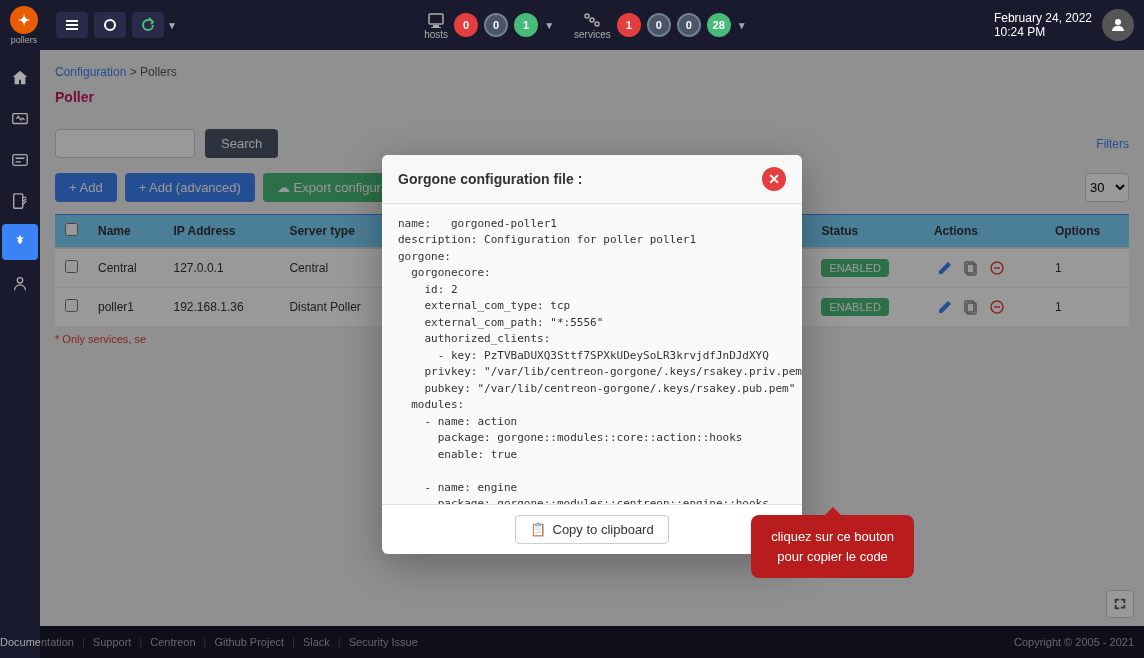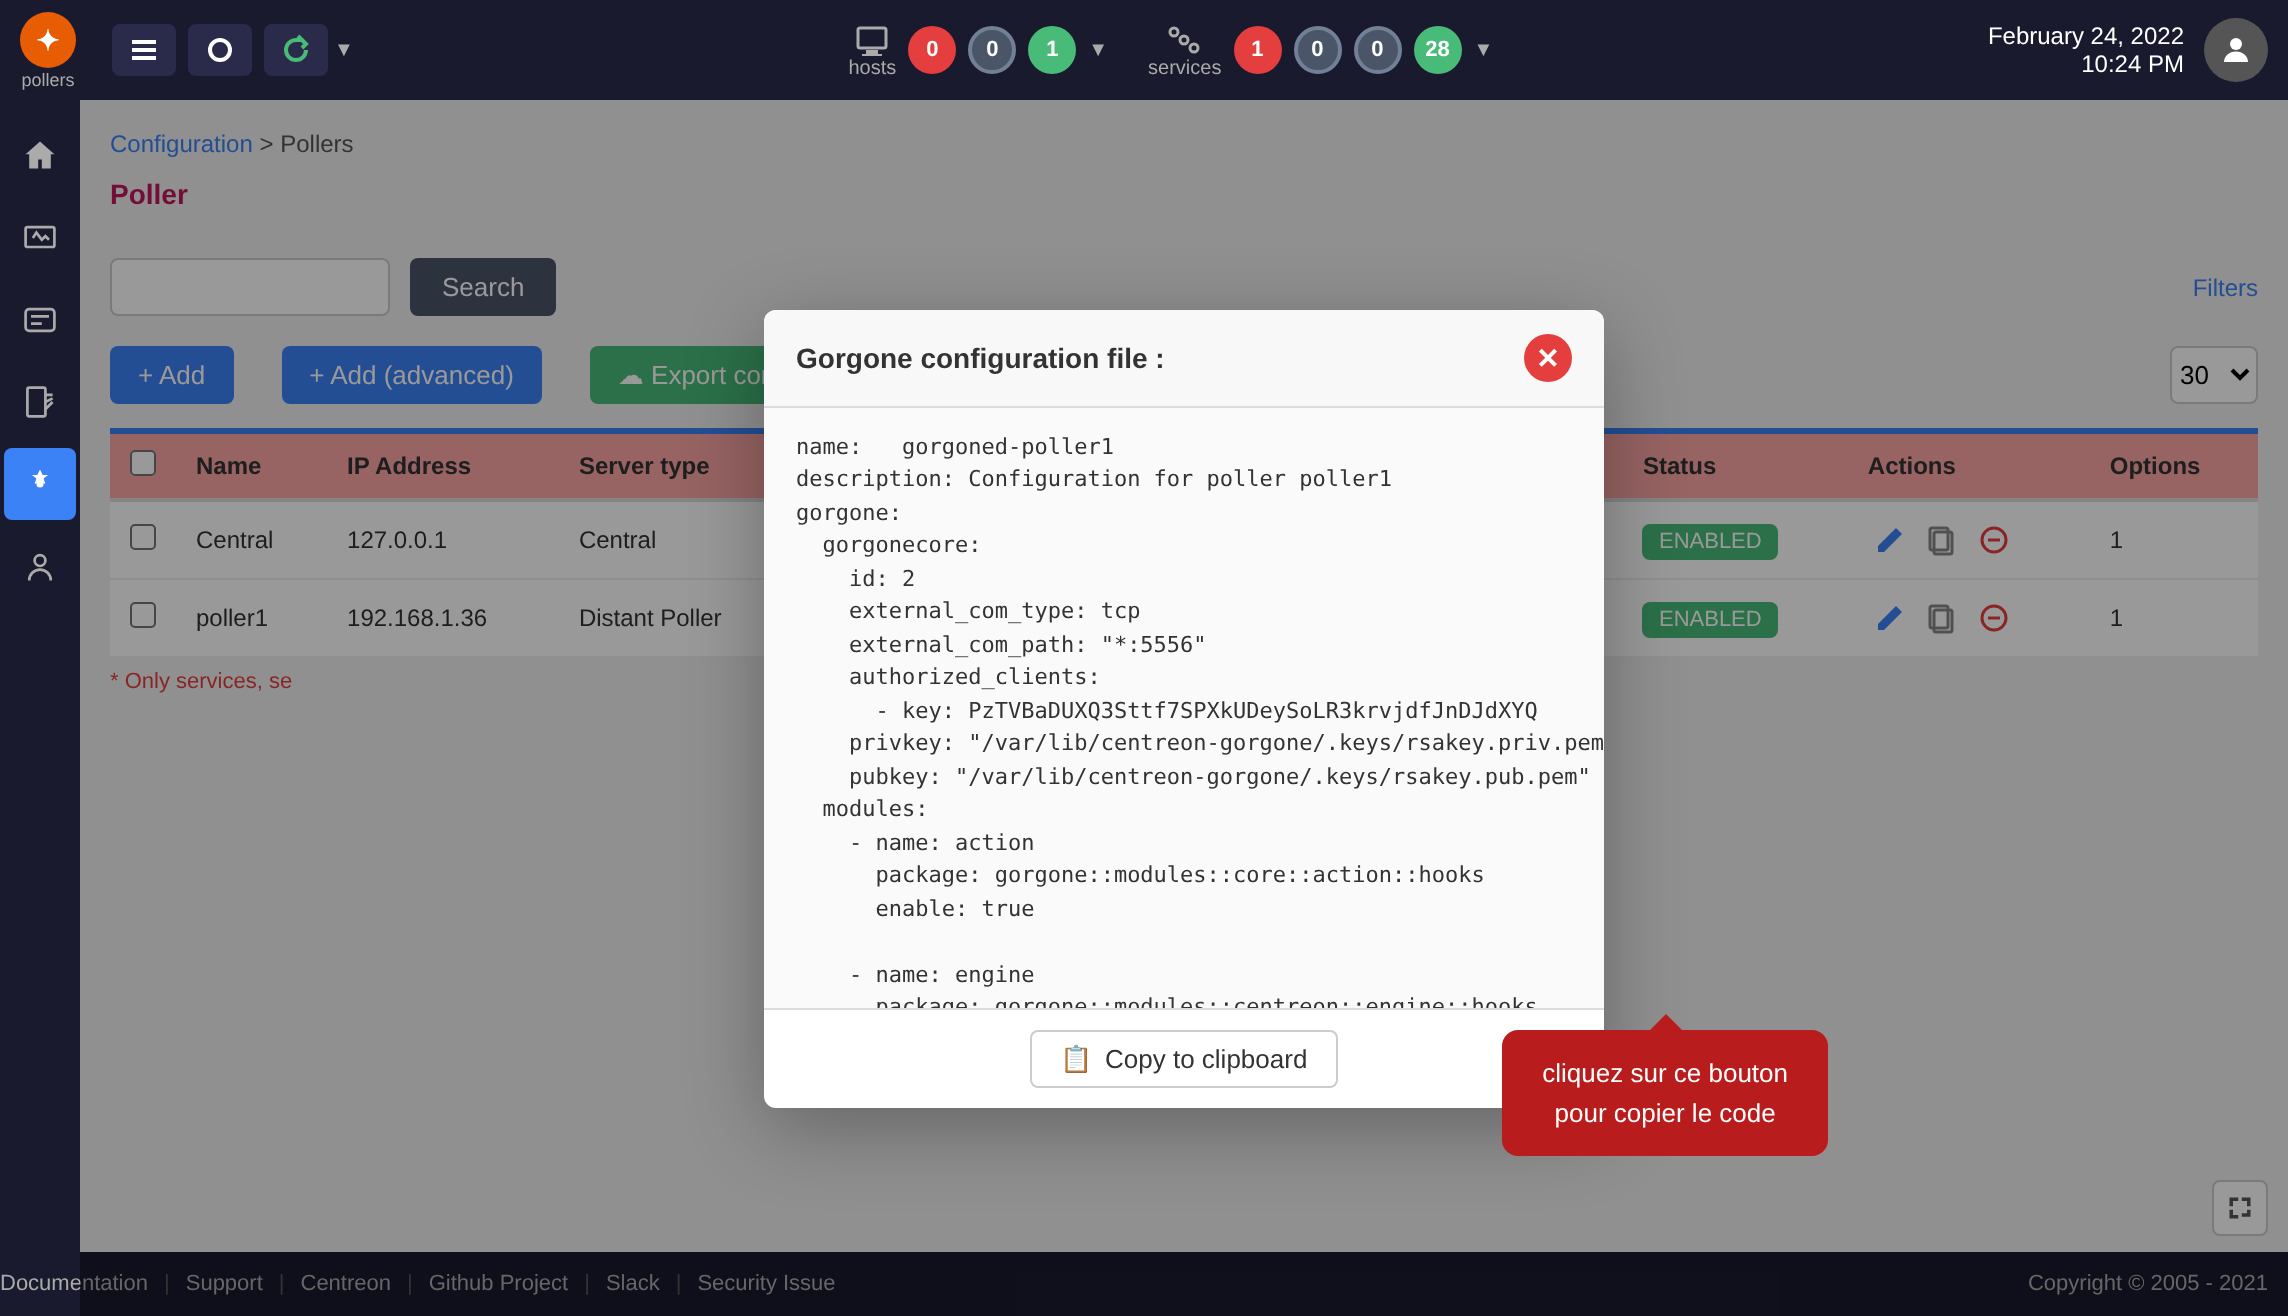--- a/index.html
+++ b/index.html
@@ -47,21 +47,21 @@
       border-radius: 50%; width: 24px; height: 24px;
       display: flex; align-items: center; justify-content: center;
       font-size: 11px; font-weight: bold; color: white;
     }
     .badge-red { background: #e53e3e; }
     .badge-green { background: #48bb78; }
     .badge-dark { background: #4a5568; border: 2px solid #718096; }
     .nav-right {
       display: flex; align-items: center; gap: 10px;
     }
-    .datetime { text-align: right; font-size: 12px; color: white; }
+    .datetime { font-size: 12px; color: white; }
     .avatar {
       width: 32px; height: 32px; border-radius: 50%; background: #555;
       display: flex; align-items: center; justify-content: center; color: white; font-size: 14px;
     }
     .chevron-icon { font-size: 10px; color: #aaa; cursor: pointer; }
 
     
     .main-layout { display: flex; height: calc(658px - 50px); }
     .sidebar {
       width: 40px; background: #1a1a2e;
@@ -85,21 +85,21 @@
     .search-input {
       width: 140px; padding: 6px 10px; border: 1px solid #ccc;
       border-radius: 4px; font-size: 13px; background: white;
     }
     .search-btn {
       background: #4a5568; color: white; border: none; border-radius: 4px;
       padding: 7px 16px; cursor: pointer; font-size: 13px;
     }
     .filters-link { margin-left: auto; font-size: 12px; color: #3b82f6; cursor: pointer; }
 
-    .action-bar { display: flex; align-items: center; gap: 24px; margin-bottom: 12px; }
+    .action-bar { display: flex; align-items: center; gap: 8px; margin-bottom: 12px; }
     .btn-add {
       background: #3b82f6; color: white; border: none; border-radius: 4px;
       padding: 7px 14px; cursor: pointer; font-size: 13px; display: flex; align-items: center; gap: 4px;
     }
     .btn-add-adv {
       background: #3b82f6; color: white; border: none; border-radius: 4px;
       padding: 7px 14px; cursor: pointer; font-size: 13px; display: flex; align-items: center; gap: 4px;
     }
     .btn-export {
       background: #48bb78; color: white; border: none; border-radius: 4px;
@@ -110,21 +110,21 @@
       padding: 7px 14px; cursor: pointer; font-size: 13px;
     }
     .per-page-select {
       margin-left: auto; background: white; border: 1px solid #ccc;
       border-radius: 4px; padding: 5px 0; font-size: 13px; cursor: pointer;
     }
 
     
     .data-table { width: 100%; border-collapse: collapse; background: white; font-size: 12px; }
     .data-table th {
-      background: #fca5a5; border-bottom: 2px solid #ddd; border-top: 3px solid #3b82f6;
+      background: #7dd3fc; border-bottom: 2px solid #ddd; border-top: 1px solid #3b82f6;
       padding: 8px 10px; text-align: left; font-weight: 600; color: #333;
     }
     .data-table td { padding: 8px 10px; border-bottom: 1px solid #eee; color: #333; }
     .checkbox-col { width: 30px; }
     .badge-yes { background: #48bb78; color: white; padding: 2px 8px; border-radius: 10px; font-size: 11px; }
     .badge-no { background: #e53e3e; color: white; padding: 2px 8px; border-radius: 10px; font-size: 11px; }
     .badge-enabled { background: #48bb78; color: white; padding: 3px 8px; border-radius: 4px; font-size: 11px; }
     .action-icons { display: flex; align-items: center; gap: 4px; }
     .action-icon { width: 22px; height: 22px; cursor: pointer; display: flex; align-items: center; justify-content: center; }
 

